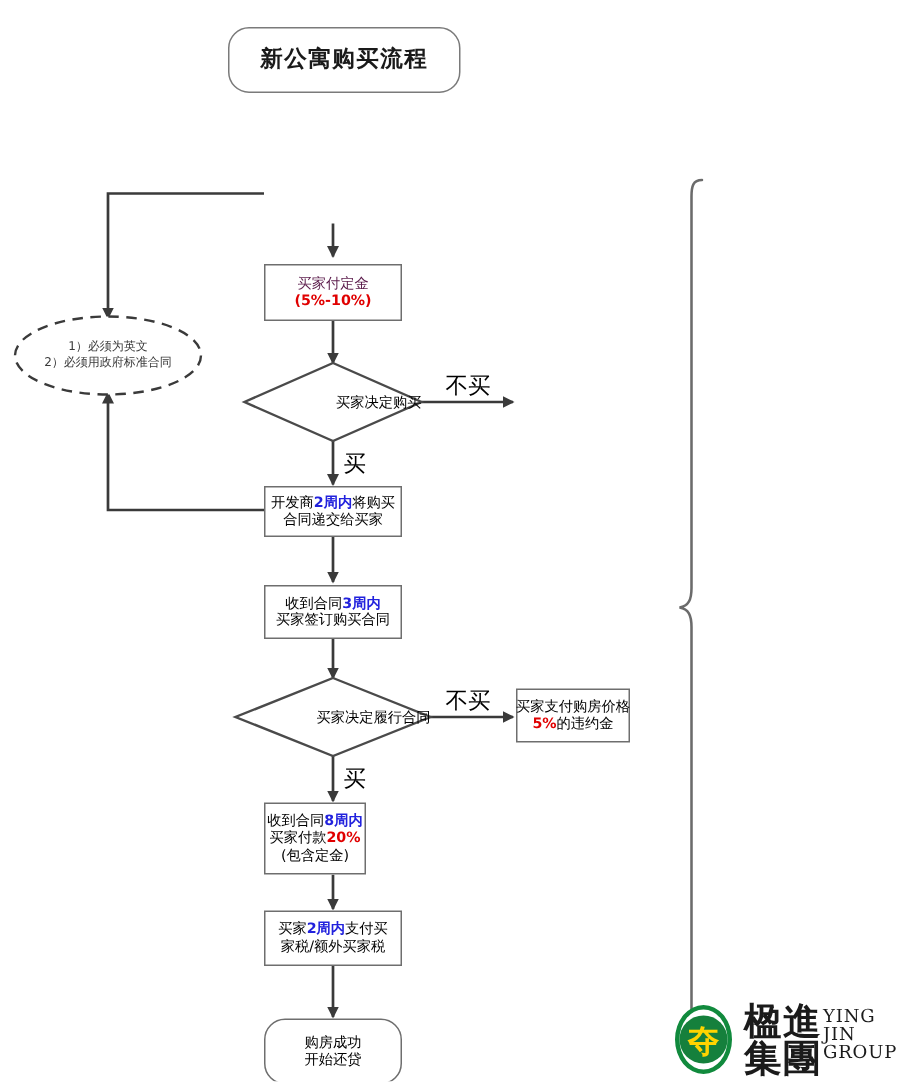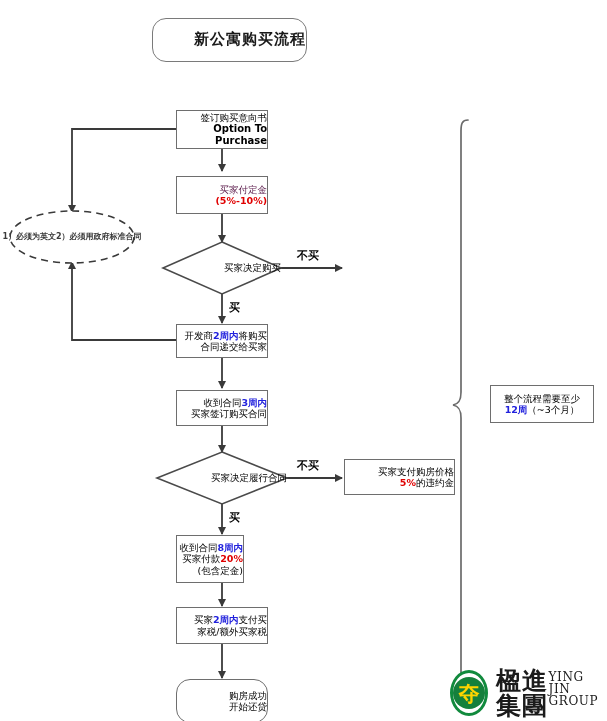--- a/index.html
+++ b/index.html
@@ -23,21 +23,21 @@
     top: 0;
     width: 607px;
     height: 721px;
     pointer-events: none;
   }
   .node {
     position: absolute;
     box-sizing: border-box;
     display: flex;
     flex-direction: column;
-    align-items: flex-end;
+    align-items: center;
     justify-content: center;
     text-align: center;
     line-height: 1.18;
     color: #000000;
   }
   .boxed {
     border: 1.5px solid #6e6e6e;
     background: #ffffff;
   }
   .rounded {
@@ -61,37 +61,36 @@
   .en {
     font-size: 10px;
     font-weight: bold;
     white-space: nowrap;
   }
   .blue  { color: #2222dd; font-weight: bold; }
   .red   { color: #e00000; font-weight: bold; }
   .plum  { color: #5a1a4a; font-weight: normal; }
   .edge-label {
     position: absolute;
-    font-size: 11px;
-    font-weight: bold;
+    font-size: 15px;
+    font-weight: normal;
     color: #000000;
     white-space: nowrap;
   }
   .ellipse-note {
     position: absolute;
     display: flex;
-    flex-direction: row;
+    flex-direction: column;
     align-items: center;
     justify-content: center;
     text-align: center;
     font-size: 8px;
     color: #3a3a3a;
     line-height: 1.35;
     white-space: nowrap;
-    font-weight: bold;
   }
   .diamond-label {
     position: absolute;
     font-size: 9.5px;
     color: #000;
     white-space: nowrap;
     text-align: right;
   }
   .logo {
     position: absolute;
@@ -203,25 +202,20 @@
     <polygon points="222,452 287,478 222,504 157,478" fill="#ffffff" stroke="#4a4a4a" stroke-width="1.6"></polygon>
 
     <path d="M468,120 C462,120 461,124 461,131 L461,392 C461,400 459,404 453,405
              C459,406 461,410 461,418 L461,681 C461,688 462,692 468,692" fill="none" stroke="#6b6b6b" stroke-width="1.7" stroke-linecap="round"></path>
   </svg>
 
   <div class="node title-node" style="left:152px; top:18px; width:155px; height:44px;">
     <span>新公寓购买流程</span>
   </div>
 
-  <div class="node boxed" style="left:176px; top:110px; width:92px; height:39px;">
-    <span class="cn">签订购买意向书</span>
-    <span class="en">Option To</span>
-    <span class="en">Purchase</span>
-  </div>
 
   <div class="node boxed" style="left:176px; top:176px; width:92px; height:38px;">
     <span class="cn plum">买家付定金</span>
     <span class="cn red">(5%-10%)</span>
   </div>
 
   <div class="diamond-label" style="left:163px; top:262px; width:118px;">买家决定购买</div>
 
   <div class="edge-label" style="left:297px; top:248px;">不买</div>
   <div class="edge-label" style="left:229px; top:300px;">买</div>
@@ -235,21 +229,21 @@
   <div class="node boxed" style="left:176px; top:390px; width:92px; height:36px;">
     <span class="cn"><span>收到合同</span><span class="blue">3周内</span></span>
     <span class="cn">买家签订购买合同</span>
   </div>
 
   <div class="diamond-label" style="left:157px; top:472px; width:130px;">买家决定履行合同</div>
 
   <div class="edge-label" style="left:297px; top:458px;">不买</div>
   <div class="edge-label" style="left:229px; top:510px;">买</div>
 
-  <div class="node boxed" style="left:344px; top:459px; width:111px; height:36px;">
+  <div class="node boxed" style="left:344px; top:459px; width:76px; height:36px;">
     <span class="cn">买家支付购房价格</span>
     <span class="cn"><span class="red">5%</span><span>的违约金</span></span>
   </div>
 
   <div class="node boxed" style="left:176px; top:535px; width:68px; height:48px;">
     <span class="cn"><span>收到合同</span><span class="blue">8周内</span></span>
     <span class="cn"><span>买家付款</span><span class="red">20%</span></span>
     <span class="cn">(包含定金)</span>
   </div>
 
@@ -261,24 +255,20 @@
   <div class="node rounded" style="left:176px; top:679px; width:92px; height:44px;">
     <span class="cn">购房成功</span>
     <span class="cn">开始还贷</span>
   </div>
 
   <div class="ellipse-note" style="left:10px; top:220px; width:124px; height:34px;">
     <span>1）必须为英文</span>
     <span>2）必须用政府标准合同</span>
   </div>
 
-  <div class="brace-note" style="left:490px; top:385px; width:104px; height:38px;">
-    <span class="cn">整个流程需要至少</span>
-    <span class="cn"><span class="blue">12周</span><span>（~3个月）</span></span>
-  </div>
 
   <div class="logo" style="left:450px; top:668px;">
     <div class="logo-mark">
       <div class="logo-inner">夺</div>
     </div>
     <div class="logo-text">
       <span class="logo-cn">楹進集團</span>
       <span class="logo-en">YING JIN GROUP</span>
     </div>
   </div>

